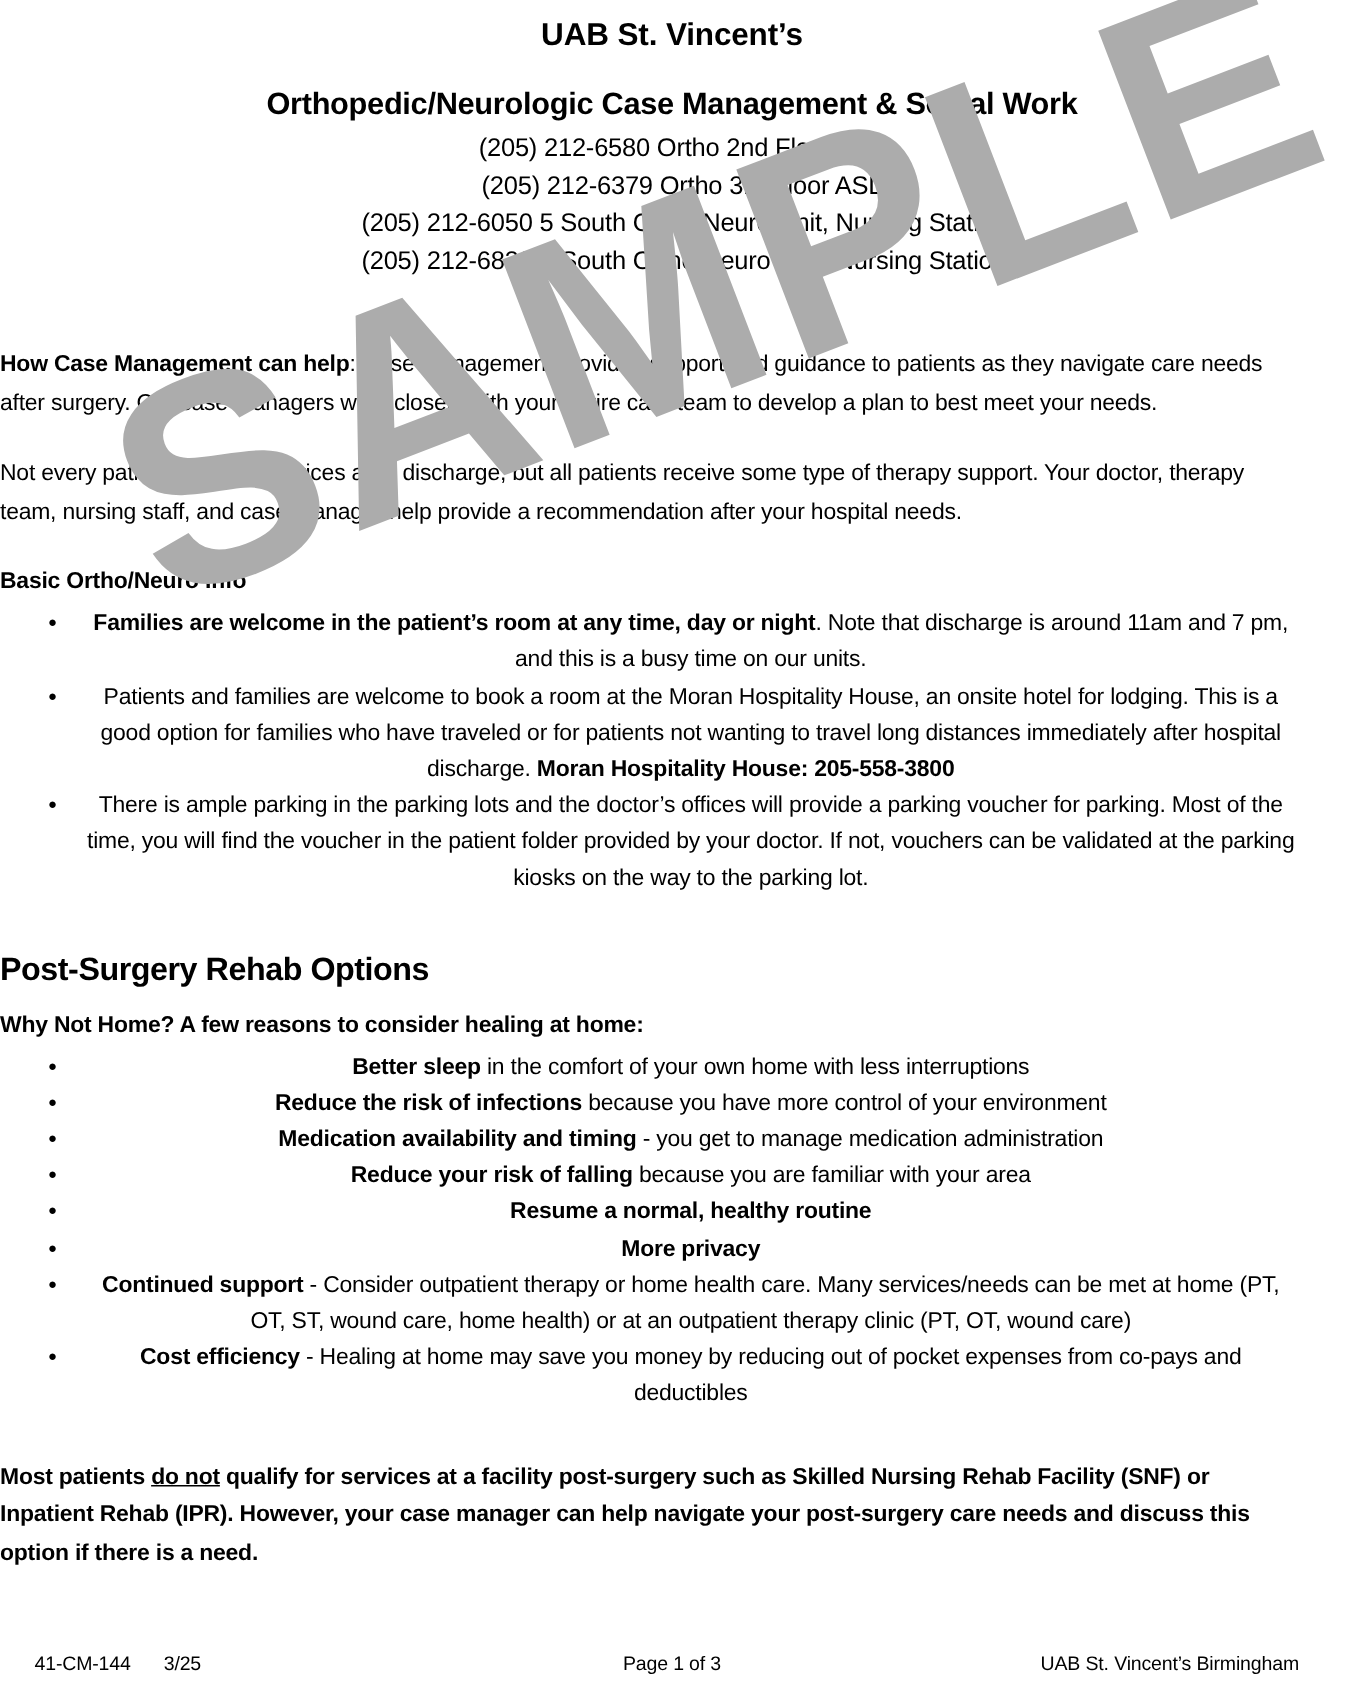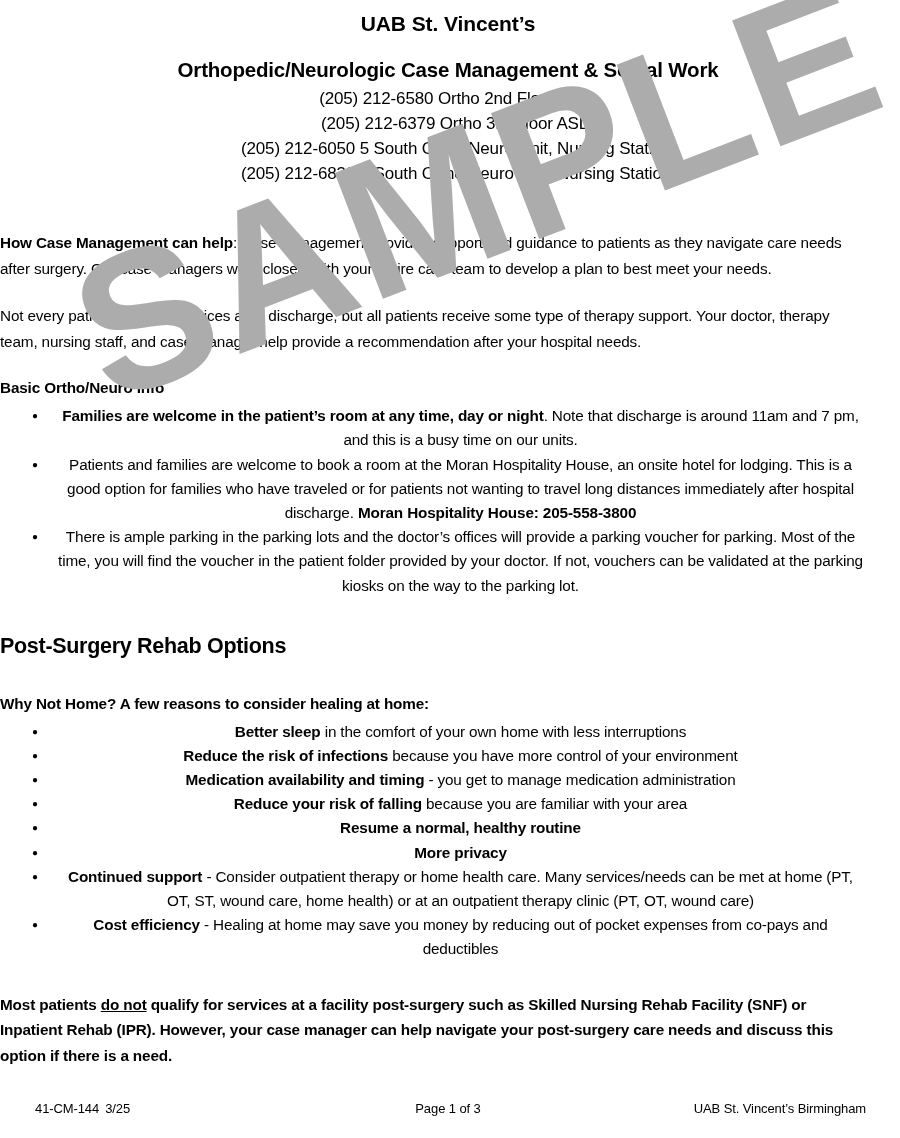--- a/index.html
+++ b/index.html
@@ -70,21 +70,21 @@
     font-size: 15.3px;
     font-weight: bold;
     margin: 0 0 4px 0;
     letter-spacing: -0.15px;
     line-height: 24px;
   }
 
   h2.section {
     font-size: 21.5px;
     font-weight: bold;
-    margin: 36px 0 32px 0;
+    margin: 36px 0 12px 0;
     letter-spacing: -0.3px;
     line-height: 1.2;
   }
 
   ul.blist {
     list-style: none;
     margin: 0;
     padding: 0;
     text-align: center;
   }
@@ -121,21 +121,21 @@
     position: absolute;
     left: 0;
     right: 0;
     bottom: 22px;
     padding: 0 30px 0 23px;
     display: flex;
     align-items: baseline;
     font-size: 13px;
     letter-spacing: -0.1px;
   }
-  .footer-left { display: flex; gap: 6px; white-space: nowrap; margin-left: 12px; }
+  .footer-left { display: flex; gap: 22px; white-space: nowrap; }
   .footer-center {
     position: absolute;
     left: 0; right: 0;
     text-align: center;
     pointer-events: none;
   }
   .footer-right { margin-left: auto; white-space: nowrap; z-index: 1; }
 
   
   .watermark {

